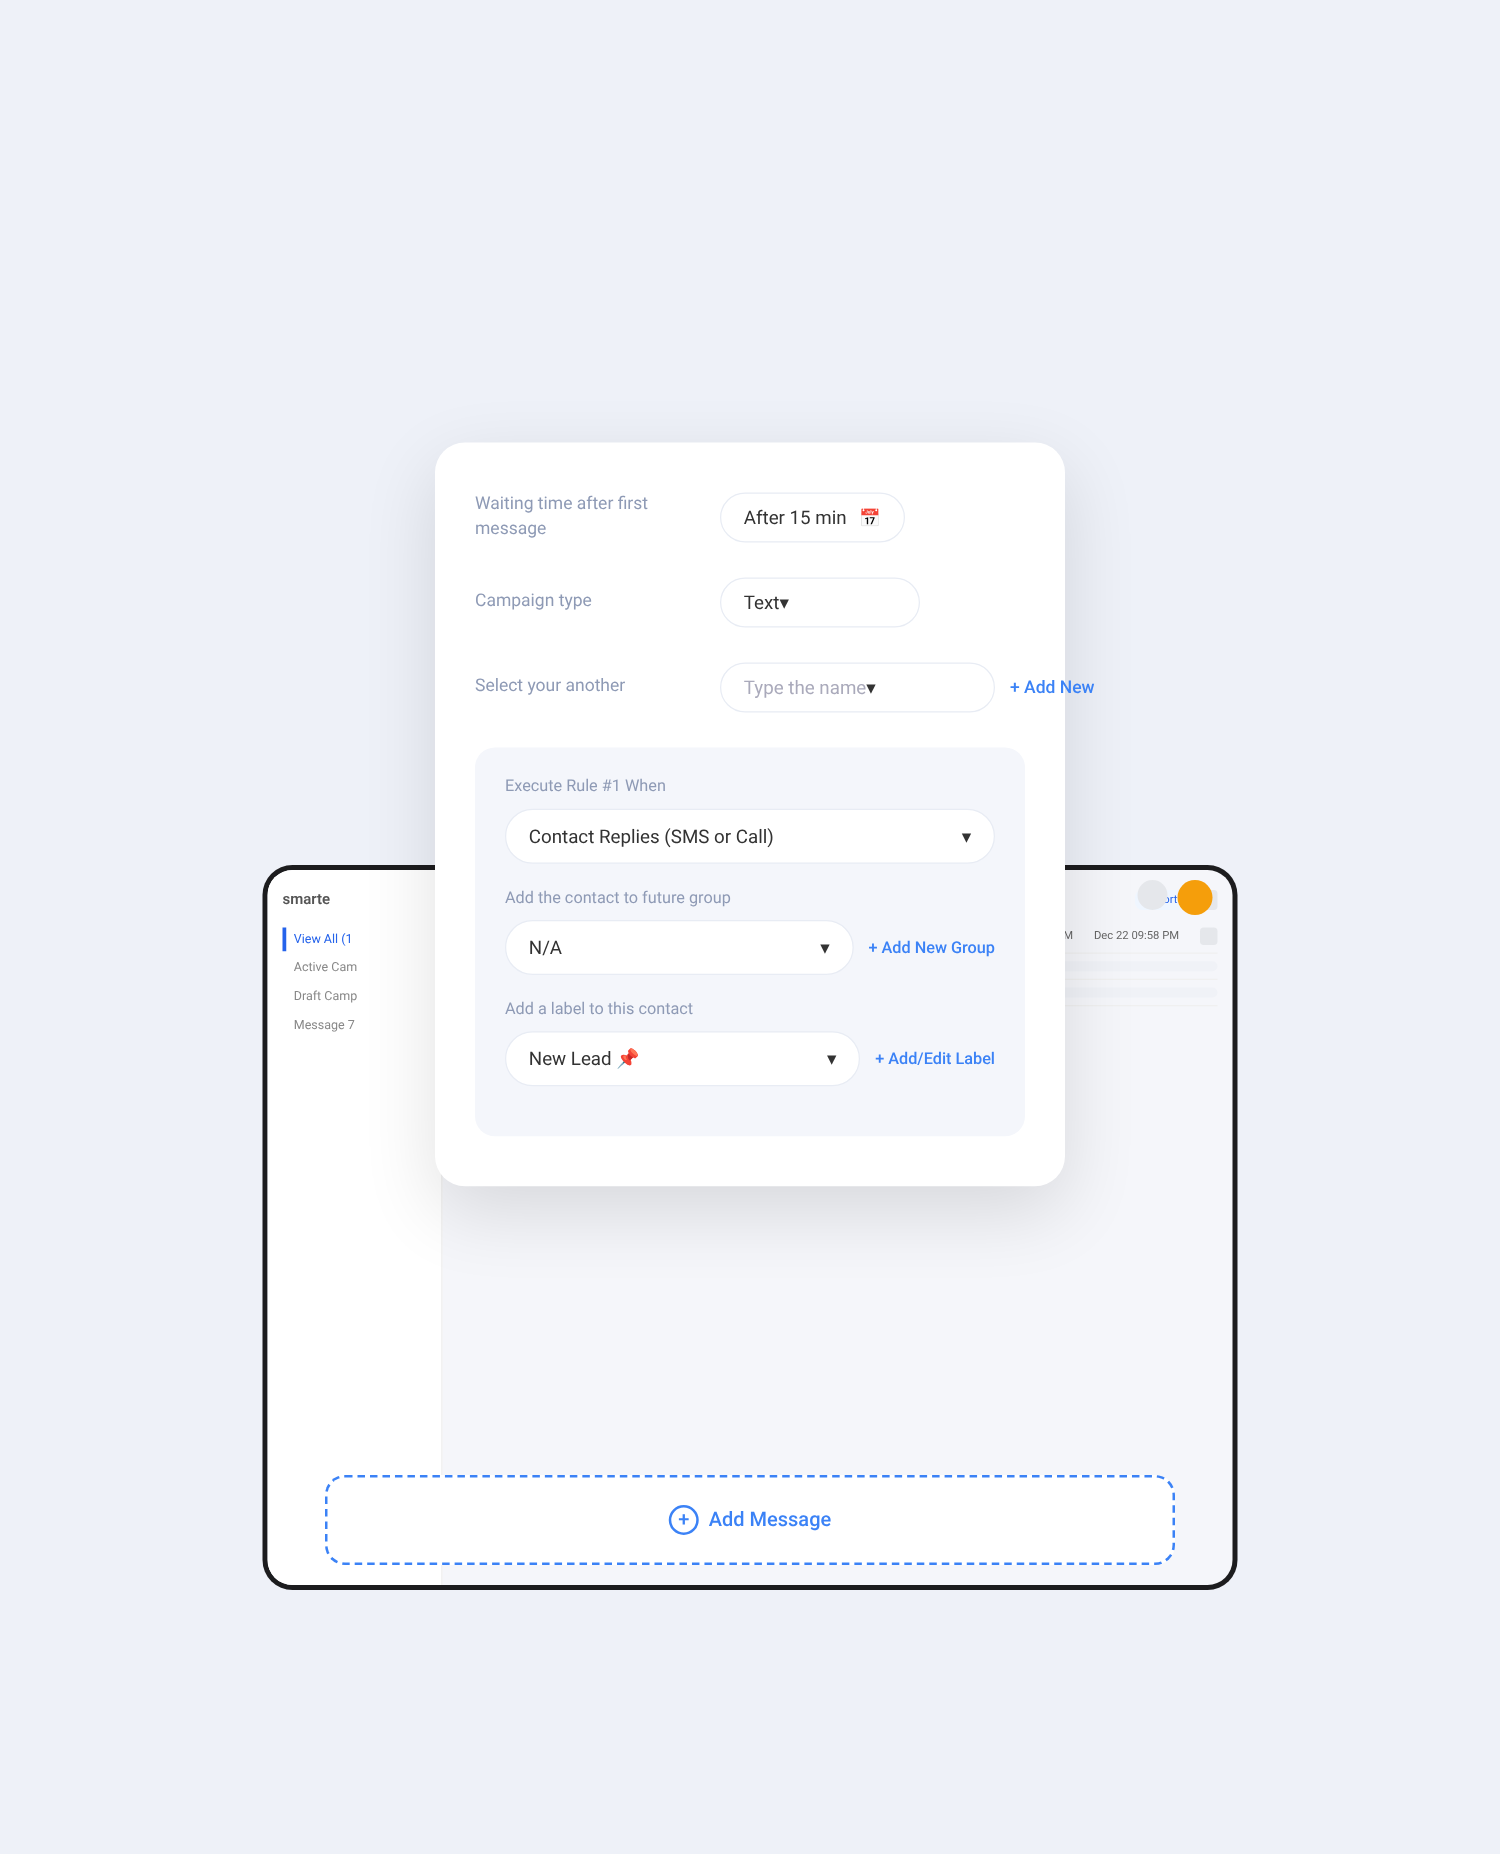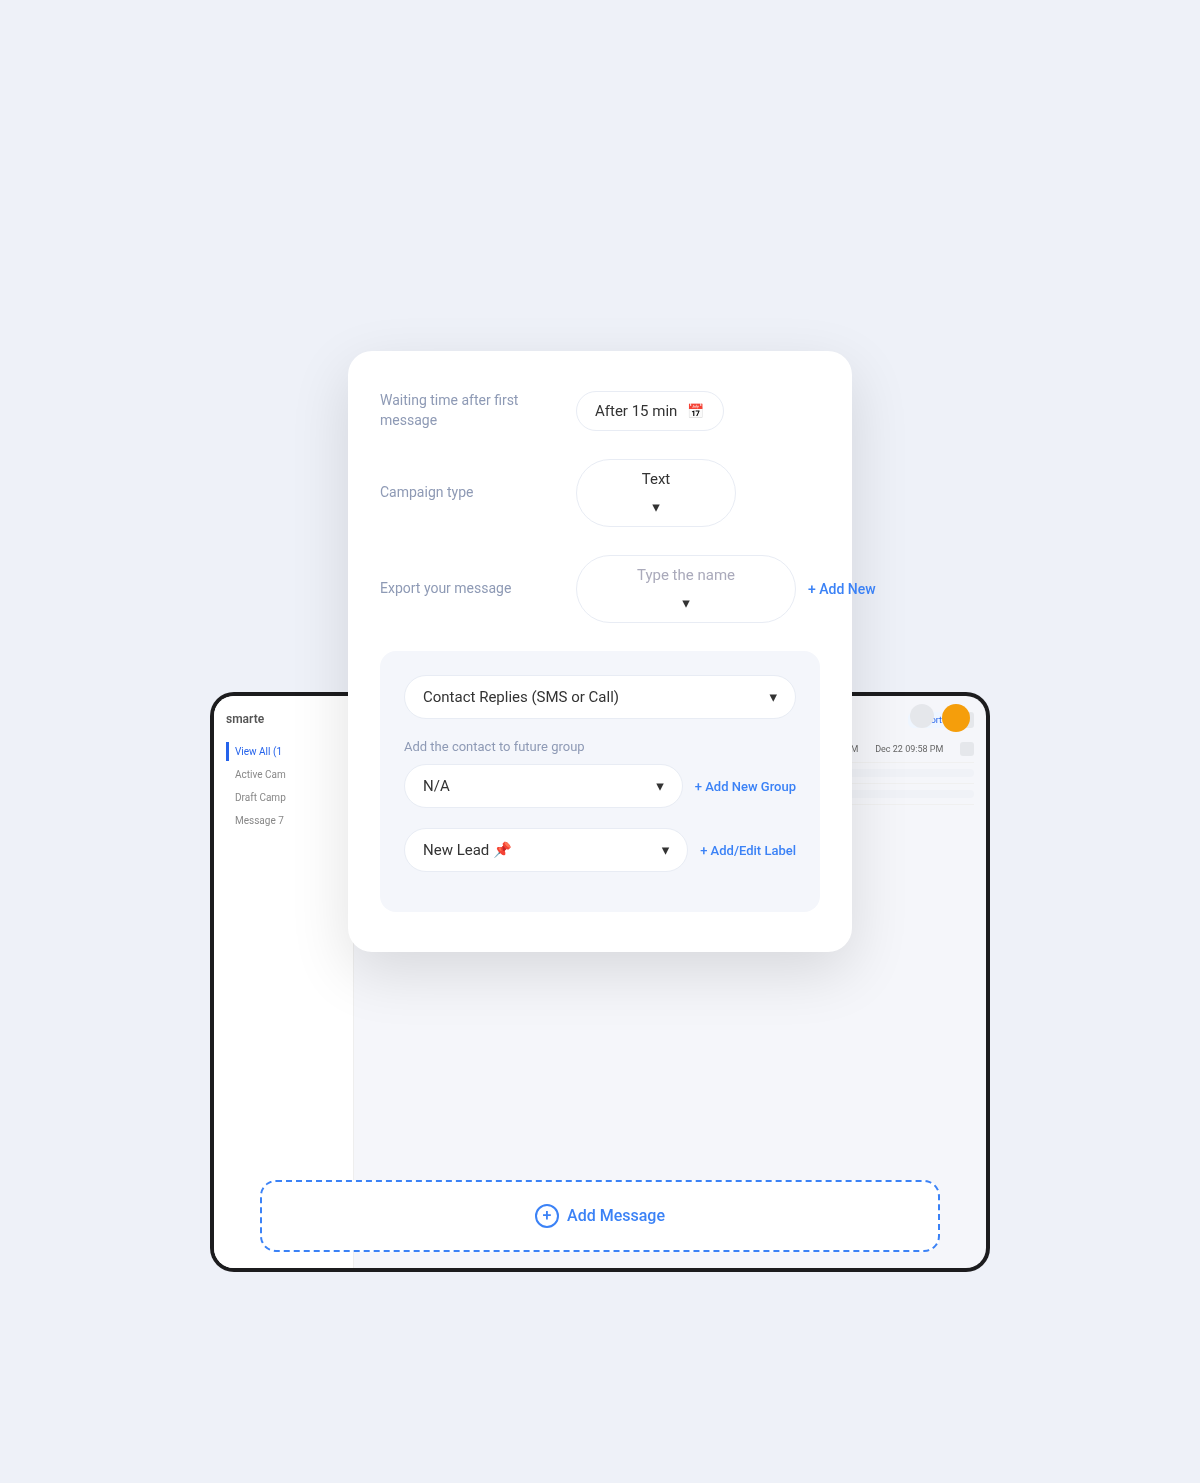--- a/index.html
+++ b/index.html
@@ -235,30 +235,28 @@
     }
 
     .pill-input .cal-icon {
       color: #aab;
       font-size: 14px;
     }
 
     .pill-select {
       display: flex;
       align-items: center;
-      gap: 10px;
       border: 1.5px solid #e8ecf4;
       border-radius: 50px;
       padding: 10px 18px;
       font-size: 15px;
       color: #333;
       background: #fff;
       cursor: pointer;
       min-width: 160px;
-      flex-direction: column;
     }
 
     .pill-select-wide {
       min-width: 220px;
       flex: 1;
     }
 
     .add-new-link {
       color: #3b82f6;
       font-size: 14px;
@@ -445,47 +443,49 @@
       <div class="form-label">Campaign type</div>
       <div class="form-controls">
         <div class="pill-select">
           <span>Text</span>
           <span class="chevron-icon">▾</span>
         </div>
       </div>
     </div>
 
     <div class="form-row">
-      <div class="form-label">Export your message</div>
+      <div class="form-label">Select your another</div>
       <div class="form-controls">
         <div class="pill-select pill-select-wide">
           <span style="color:#aab;">Type the name</span>
           <span class="chevron-icon">▾</span>
         </div>
         <span class="add-new-link">+ Add New</span>
       </div>
     </div>
 
 
     <div class="rules-section">
 
+      <div class="rules-sub-label">Execute Rule #1 When</div>
       <div class="rules-dropdown">
         <span>Contact Replies (SMS or Call)</span>
         <span>▾</span>
       </div>
 
       <div class="rules-sub-label">Add the contact to future group</div>
       <div class="rules-dropdown-row">
         <div class="rules-dropdown-flex">
           <span>N/A</span>
           <span>▾</span>
         </div>
         <span class="rules-add-link">+ Add New Group</span>
       </div>
 
+      <div class="rules-sub-label">Add a label to this contact</div>
       <div class="rules-dropdown-row">
         <div class="rules-dropdown-flex">
           <span>New Lead 📌</span>
           <span>▾</span>
         </div>
         <span class="rules-add-link">+ Add/Edit Label</span>
       </div>
 
     </div>
 

